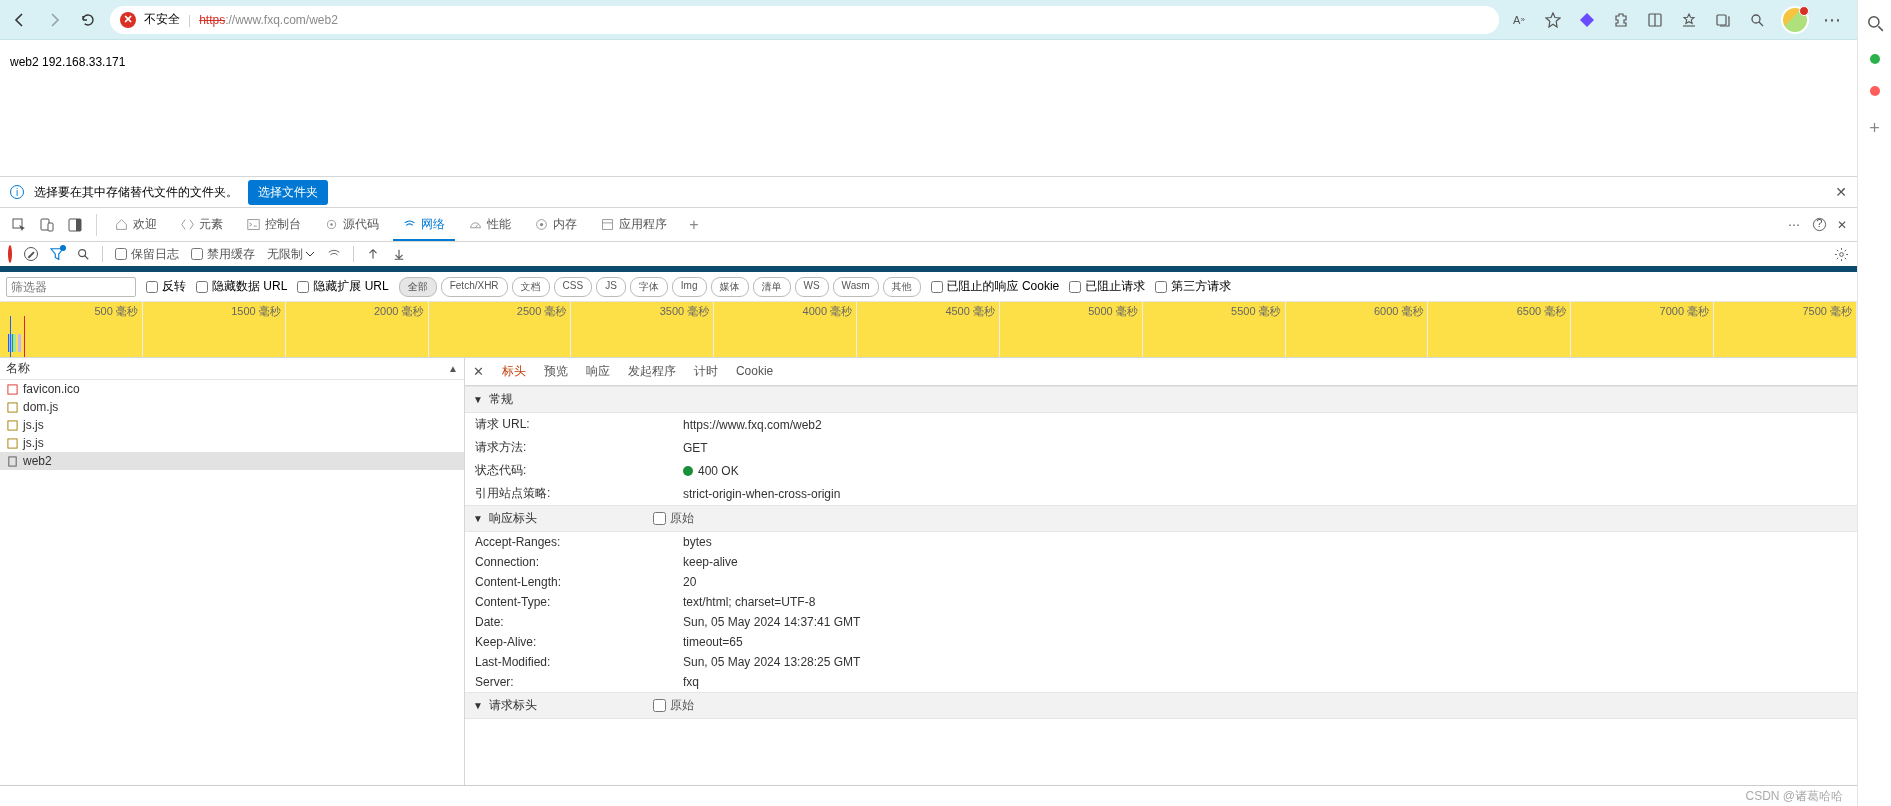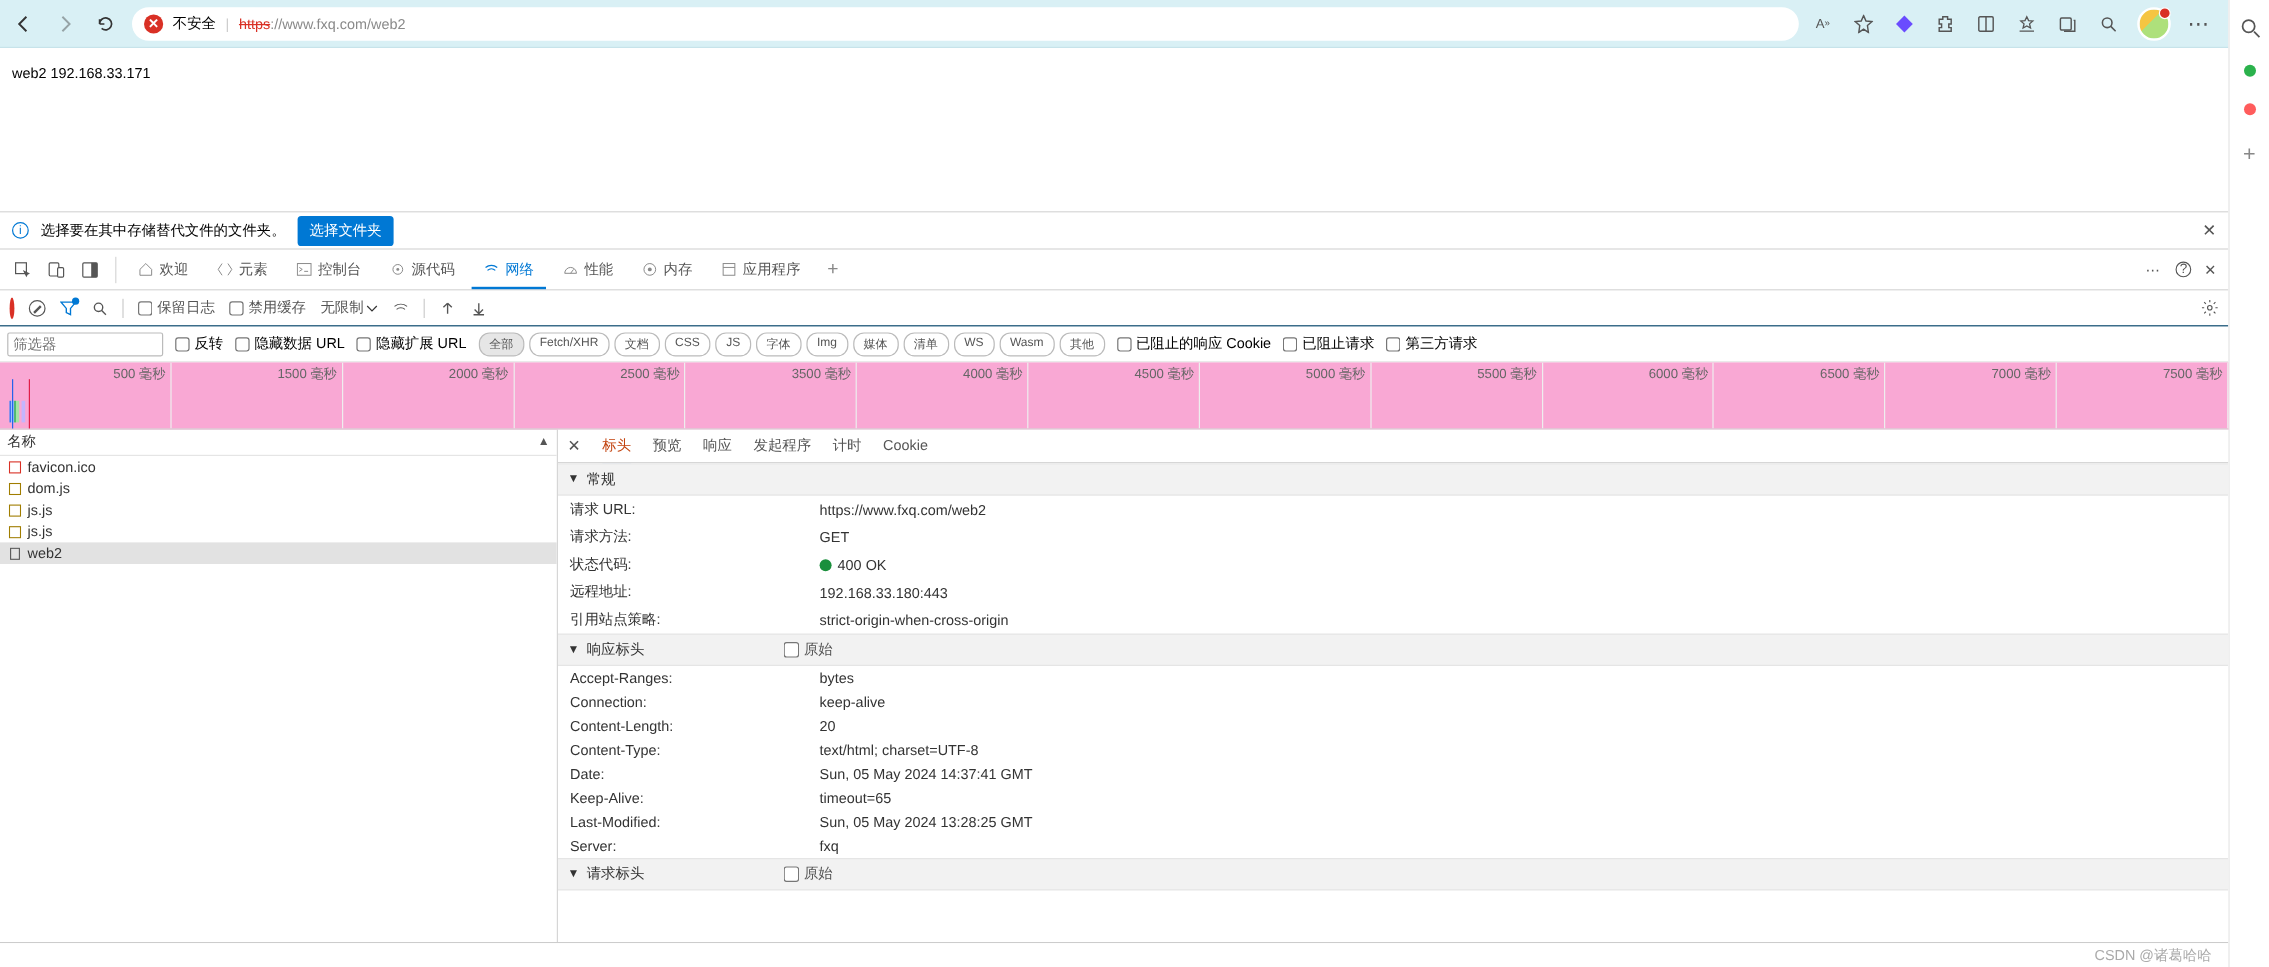--- a/index.html
+++ b/index.html
@@ -33,41 +33,41 @@
 
 .dt-tabs{ height:34px; border-bottom:1px solid #d6d6d6; display:flex; align-items:center; padding:0 6px; gap:4px; color:#555;}
 .dt-left-group{ display:flex; gap:2px; border-right:1px solid #d6d6d6; padding-right:8px; margin-right:4px;}
 .dt-small-btn{ width:26px;height:22px;display:flex;align-items:center;justify-content:center;cursor:pointer;border-radius:3px;}
 .dt-tab{ display:flex; align-items:center; gap:5px; padding:6px 10px; cursor:pointer; color:#555; border-bottom:2px solid transparent; margin-bottom:-1px;}
 .dt-tab svg{flex-shrink:0;}
 .dt-tab.active{ color:#0078d4; border-bottom-color:#0078d4; font-weight:500;}
 .dt-tabs-right{ margin-left:auto; display:flex; gap:10px; align-items:center; padding-right:4px;}
 
 
-.net-tb{ height:30px; border-bottom:1px solid #0c4a6e; display:flex; align-items:center; padding:0 8px; gap:12px; color:#555;}
+.net-tb{ height:30px; border-bottom:6px solid #0c4a6e; display:flex; align-items:center; padding:0 8px; gap:12px; color:#555;}
 .rec-btn{ width:12px;height:12px;border:2px solid #d93025;border-radius:50%;}
 .slash-circle{ width:14px;height:14px;border:1.5px solid #555;border-radius:50%; position:relative;}
 .slash-circle::after{content:"";position:absolute;left:2px;top:6px;width:8px;height:1.5px;background:#555;transform:rotate(-45deg);}
 .filter-ico{ position:relative; }
 .filter-ico .dot{position:absolute;top:-2px;right:-2px;width:6px;height:6px;border-radius:50%;background:#0078d4;}
 .chk{ display:flex; align-items:center; gap:4px; cursor:pointer;}
 .chk input{ width:12px;height:12px;}
 .throttle{ display:flex; align-items:center; gap:2px; cursor:pointer;}
 .net-tb .sep{ width:1px; height:16px; background:#ccc;}
 .net-tb-right{ margin-left:auto;}
 
 
 .filter-row{ height:30px; border-bottom:1px solid #e5e5e5; display:flex; align-items:center; padding:0 6px; gap:10px;}
 .filter-input{ width:130px; height:20px; border:1px solid #bbb; border-radius:2px; padding:0 4px; font-size:12px; color:#888;}
 .type-chips{ display:flex; gap:4px;}
 .chip{ padding:2px 8px; border:1px solid #bbb; border-radius:9px; cursor:pointer; color:#555; font-size:10px; background:#fff;}
 .chip.active{ background:#e6e6e6;}
 
 
-.timeline{ height:56px; border-bottom:1px solid #d6d6d6; position:relative; background:#f9a8d4; overflow:hidden; display:flex;}
+.timeline{ height:56px; border-bottom:1px solid #d6d6d6; position:relative; background:#fde047; overflow:hidden; display:flex;}
 .tl-cell{ flex:1; border-right:1px solid #eee; position:relative;}
 .tl-cell:first-child{ max-width:100px;}
 .tl-label{ position:absolute; top:2px; right:4px; font-size:11px; color:#666;}
 .tl-marks{ position:absolute; left:0; top:14px; width:100px; height:40px;}
 .tl-bar{ position:absolute; height:18px; top:18px;}
 .tl-blue{ left:8px; width:4px; background:#9bc1ff; border-left:1px solid #2563eb;}
 .tl-green{ left:12px; width:4px; background:#a6e3a6; border-left:1px solid #16a34a;}
 .tl-purple{ left:18px; width:3px; background:#c4b5fd;}
 .tl-line-blue{position:absolute;left:10px;top:0;width:1px;height:56px;background:#2563eb;}
 .tl-line-red{position:absolute;left:24px;top:0;width:1px;height:56px;background:#e11d48;}
@@ -500,26 +500,20 @@
               </div>
             </div>
             <div class="kv-row">
               <div class="kv-k">状态代码:</div>
               <div class="kv-v">
                 <span class="status-dot"></span>
                 <span>400 OK</span>
               </div>
             </div>
             <div class="kv-row">
-              <div class="kv-k">远程地址:</div>
-              <div class="kv-v">
-                <span>192.168.33.180:443</span>
-              </div>
-            </div>
-            <div class="kv-row">
               <div class="kv-k">引用站点策略:</div>
               <div class="kv-v">
                 <span>strict-origin-when-cross-origin</span>
               </div>
             </div>
           </div>
       <div class="section-hdr">
             <span class="tri">▼</span>
             <span>响应标头</span>
         <label class="raw-chk">

